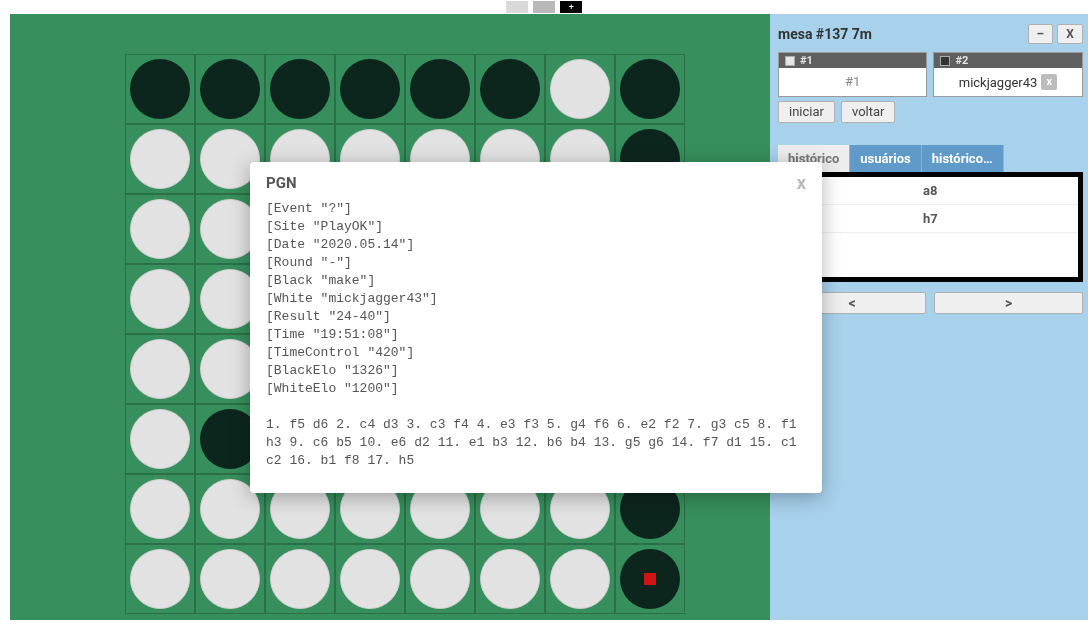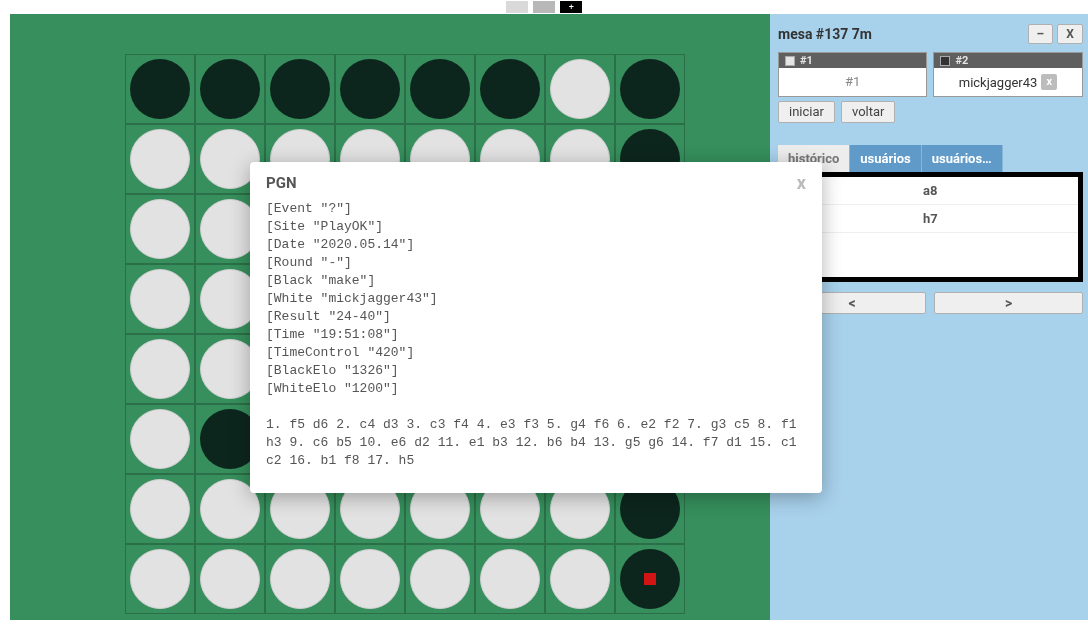--- a/index.html
+++ b/index.html
@@ -532,21 +532,21 @@
 
 
       <div class="actions">
         <div class="btn">iniciar</div>
         <div class="btn">voltar</div>
       </div>
 
       <div class="tabs">
         <div class="tab active">histórico</div>
         <div class="tab">usuários</div>
-        <div class="tab" style="max-width:78px;">usuários…</div>
+        <div class="tab" style="max-width:78px;">histórico…</div>
       </div>
 
       <div class="moves" id="moves">
           <div class="mrow">a8</div>
           <div class="mrow">h7</div>
         </div>
 
       <div class="nav">
         <div class="btn">&lt;</div>
         <div class="btn">&gt;</div>

